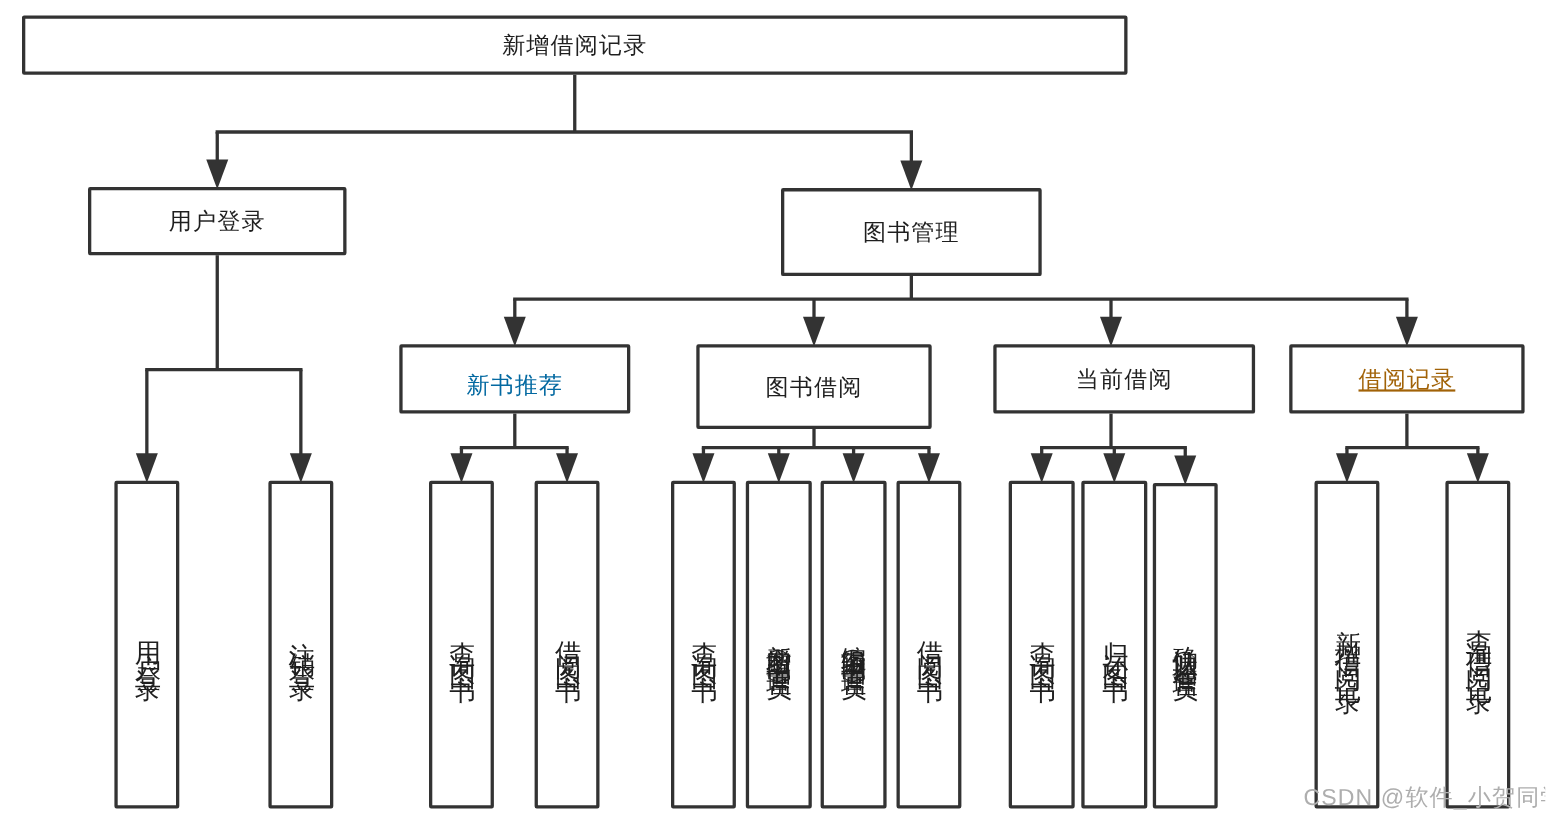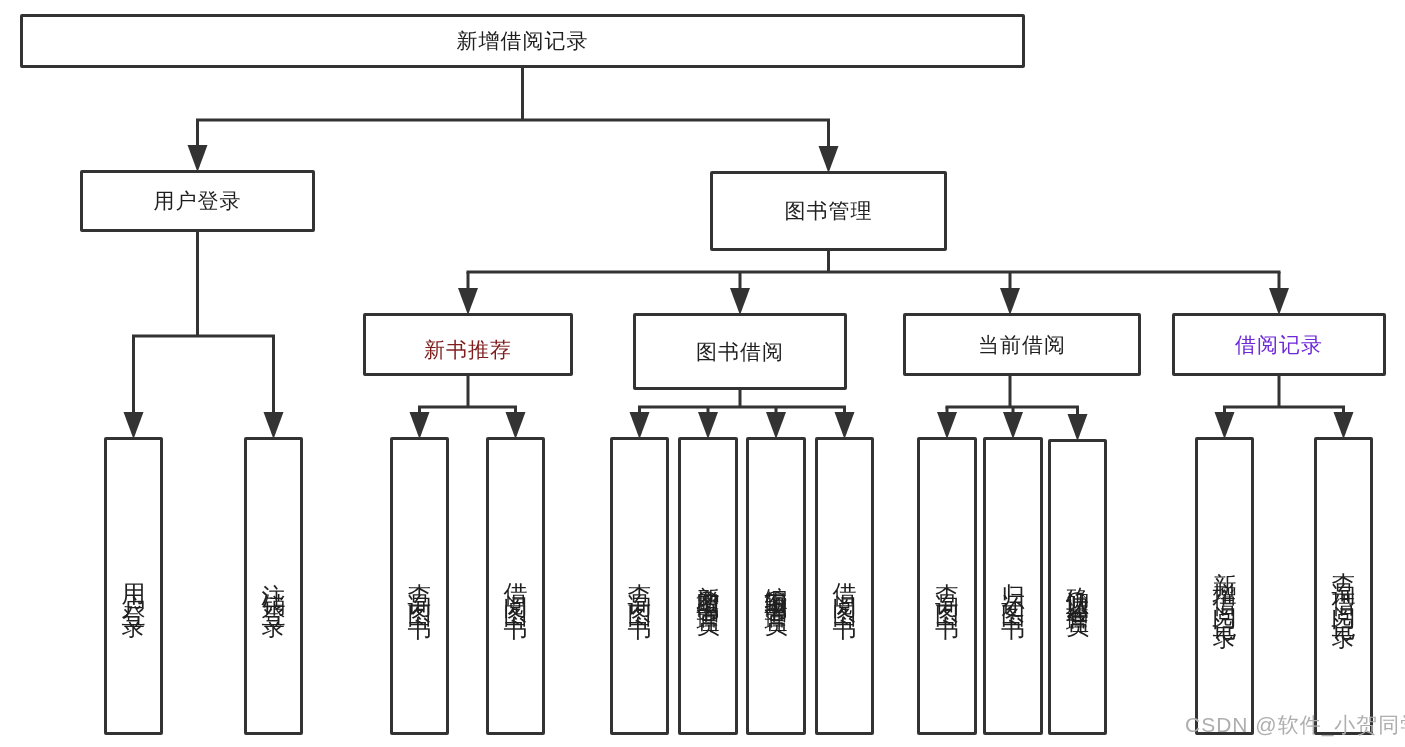--- a/index.html
+++ b/index.html
@@ -123,30 +123,30 @@
       <div class="node" style="left: 20px; top: 14px; width: 1005px; height: 54px; border-color: rgb(51, 51, 51);">
         <span class="label" style="color: rgb(31, 31, 31);">新增借阅记录</span>
       </div>
       <div class="node" style="left: 80px; top: 170px; width: 235px; height: 62px; border-color: rgb(51, 51, 51);">
         <span class="label" style="color: rgb(31, 31, 31);">用户登录</span>
       </div>
       <div class="node" style="left: 710px; top: 171px; width: 237px; height: 80px; border-color: rgb(51, 51, 51);">
         <span class="label" style="color: rgb(31, 31, 31);">图书管理</span>
       </div>
       <div class="node" style="left: 363px; top: 313px; width: 210px; height: 63px; border-color: rgb(51, 51, 51);">
-        <span class="label" style="color: #7f1d1d; margin-top: 11px;">新书推荐</span>
+        <span class="label" style="color: #0369a1; margin-top: 11px;">新书推荐</span>
       </div>
       <div class="node" style="left: 633px; top: 313px; width: 214px; height: 77px; border-color: rgb(51, 51, 51);">
         <span class="label" style="color: rgb(31, 31, 31);">图书借阅</span>
       </div>
       <div class="node" style="left: 903px; top: 313px; width: 238px; height: 63px; border-color: rgb(51, 51, 51);">
         <span class="label" style="color: rgb(31, 31, 31);">当前借阅</span>
       </div>
       <div class="node" style="left: 1172px; top: 313px; width: 214px; height: 63px; border-color: rgb(51, 51, 51);">
-        <span class="label" style="color: #6d28d9;">借阅记录</span>
+        <span class="label" style="color: #a16207; text-decoration: underline;">借阅记录</span>
       </div>
       <div class="node vertical" style="left: 104px; top: 437px; width: 59px; height: 298px; border-color: rgb(51, 51, 51);">
         <span class="label" style="color: rgb(31, 31, 31);">用户登录</span>
       </div>
       <div class="node vertical" style="left: 244px; top: 437px; width: 59px; height: 298px; border-color: rgb(51, 51, 51);">
         <span class="label" style="color: rgb(31, 31, 31);">注销登录</span>
       </div>
       <div class="node vertical" style="left: 390px; top: 437px; width: 59px; height: 298px; border-color: rgb(51, 51, 51);">
         <span class="label" style="color: rgb(31, 31, 31);">查询图书</span>
       </div>

